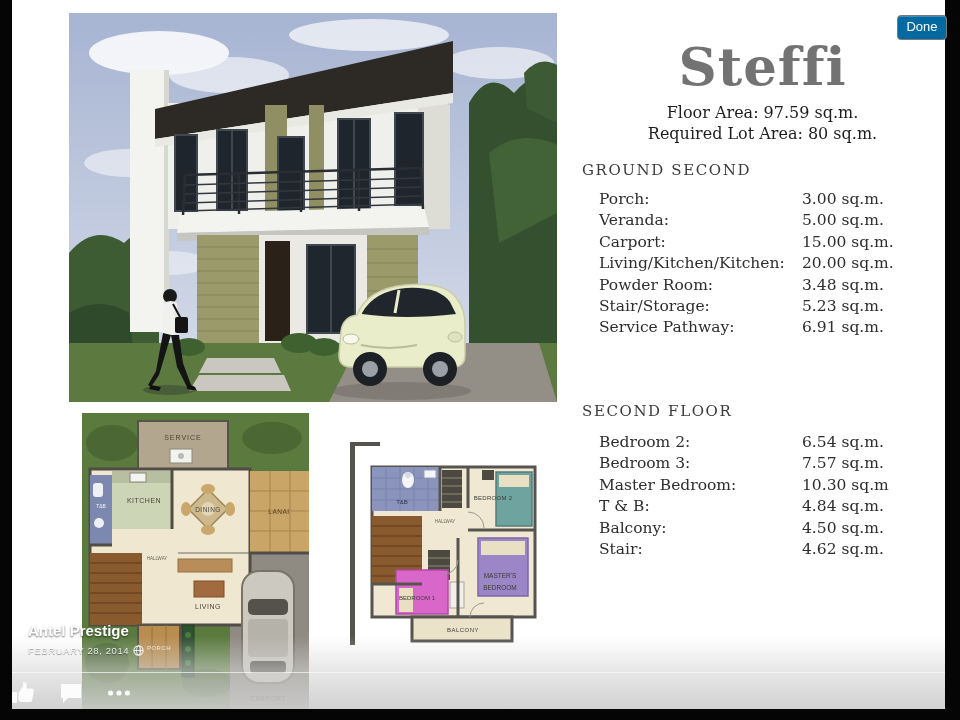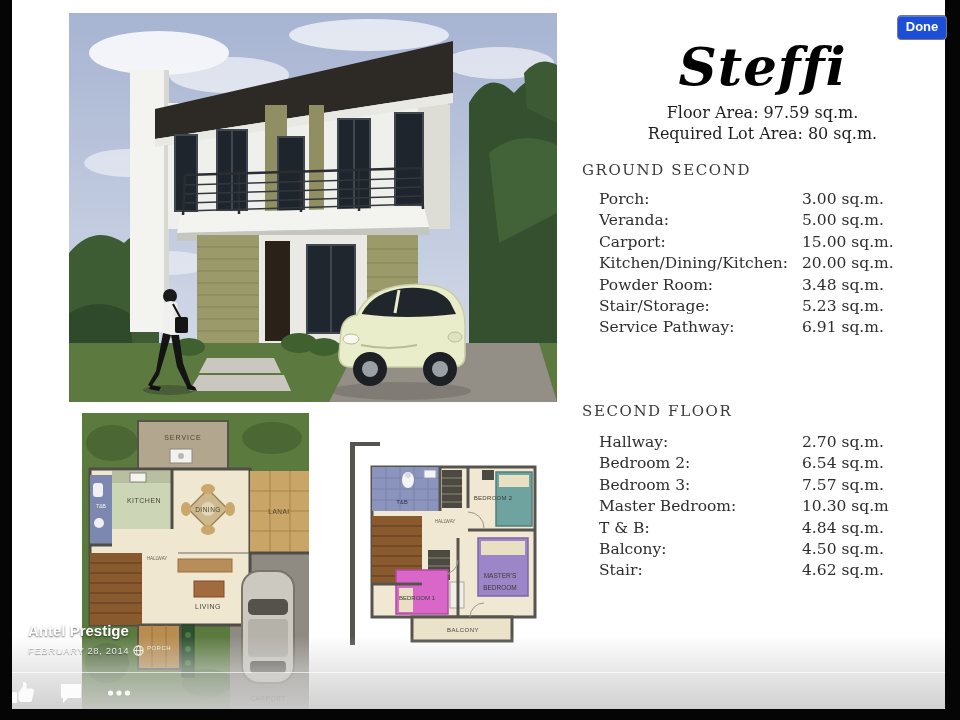--- a/index.html
+++ b/index.html
@@ -9,27 +9,27 @@
   .bar{position:absolute;background:#050505;z-index:40;}
   .bar.left{left:0;top:0;width:12px;height:720px;}
   .bar.right{left:945px;top:0;width:15px;height:720px;}
   .bar.bottom{left:0;top:709px;width:960px;height:11px;}
   
   .bottom-overlay{position:absolute;left:12px;top:636px;width:933px;height:74px;z-index:20;
     background:linear-gradient(to bottom,rgba(216,216,216,0) 0%,rgba(214,214,214,.55) 45%,rgba(205,205,205,.92) 100%);}
   .bottom-overlay .hairline{position:absolute;left:0;top:36px;width:100%;height:1px;background:rgba(255,255,255,.65);}
   
   .done-btn{position:absolute;left:897px;top:15px;width:48px;height:23px;z-index:50;
-    background:#1d4ed8;border:1px solid #7a7a7a;border-radius:4px;color:#fff;
-    font-size:13px;font-weight:bold;text-align:center;line-height:22px;cursor:pointer;
+    background:#0369a1;border:1px solid #7a7a7a;border-radius:4px;color:#fff;
+    font-size:13px;font-weight:normal;text-align:center;line-height:22px;cursor:pointer;
     box-shadow:inset 0 1px 0 rgba(255,255,255,.25);}
   
   .right-col{position:absolute;left:580px;top:0;width:365px;color:#1c1c1c;}
   .title-block{position:absolute;left:0;top:38px;width:365px;text-align:center;}
-  .house-title{font-family:"DejaVu Serif",serif;font-weight:700;font-size:53px;line-height:56px;color:#000000;letter-spacing:1px;font-style:italic;}
+  .house-title{font-family:"DejaVu Serif",serif;font-weight:700;font-size:53px;line-height:56px;color:#737373;letter-spacing:1px;}
   .sub-line{font-family:"DejaVu Serif",serif;font-weight:400;font-size:16px;line-height:21px;color:#1e1e1e;}
   .floor-heading{position:absolute;left:2px;font-family:"DejaVu Serif",serif;font-size:15px;
     letter-spacing:1.6px;color:#3a3a3a;}
   .room-list{position:absolute;left:19px;width:340px;}
   .room-row{height:21.4px;font-family:"DejaVu Serif",serif;font-size:15.5px;color:#2e2e2e;white-space:nowrap;}
   .room-row .rlabel{display:inline-block;width:203px;}
   .room-row .rvalue{display:inline-block;}
   
   .house-photo{position:absolute;left:69px;top:13px;width:488px;height:389px;}
   .ground-plan{position:absolute;left:82px;top:413px;width:227px;height:297px;}
@@ -384,29 +384,28 @@
       <div class="house-title">Steffi</div>
       <div class="sub-line" style="margin-top:8px">Floor Area: 97.59 sq.m.</div>
       <div class="sub-line">Required Lot Area: 80 sq.m.</div>
     </div>
 
     <div class="floor-heading" style="top:161px">GROUND SECOND</div>
     <div class="room-list" style="top:190px">
       <div class="room-row"><span class="rlabel">Porch:</span><span class="rvalue">3.00 sq.m.</span></div>
       <div class="room-row"><span class="rlabel">Veranda:</span><span class="rvalue">5.00 sq.m.</span></div>
       <div class="room-row"><span class="rlabel">Carport:</span><span class="rvalue">15.00 sq.m.</span></div>
-      <div class="room-row"><span class="rlabel">Kitchen/Dining/Kitchen:</span><span class="rvalue">20.00 sq.m.</span></div>
+      <div class="room-row"><span class="rlabel">Living/Kitchen/Kitchen:</span><span class="rvalue">20.00 sq.m.</span></div>
       <div class="room-row"><span class="rlabel">Powder Room:</span><span class="rvalue">3.48 sq.m.</span></div>
       <div class="room-row"><span class="rlabel">Stair/Storage:</span><span class="rvalue">5.23 sq.m.</span></div>
       <div class="room-row"><span class="rlabel">Service Pathway:</span><span class="rvalue">6.91 sq.m.</span></div>
     </div>
 
     <div class="floor-heading" style="top:402px">SECOND FLOOR</div>
     <div class="room-list" style="top:433px">
-      <div class="room-row"><span class="rlabel">Hallway:</span><span class="rvalue">2.70 sq.m.</span></div>
       <div class="room-row"><span class="rlabel">Bedroom 2:</span><span class="rvalue">6.54 sq.m.</span></div>
       <div class="room-row"><span class="rlabel">Bedroom 3:</span><span class="rvalue">7.57 sq.m.</span></div>
       <div class="room-row"><span class="rlabel">Master Bedroom:</span><span class="rvalue">10.30 sq.m</span></div>
       <div class="room-row"><span class="rlabel">T &amp; B:</span><span class="rvalue">4.84 sq.m.</span></div>
       <div class="room-row"><span class="rlabel">Balcony:</span><span class="rvalue">4.50 sq.m.</span></div>
       <div class="room-row"><span class="rlabel">Stair:</span><span class="rvalue">4.62 sq.m.</span></div>
     </div>
   </div>
 
   <div class="bottom-overlay">

